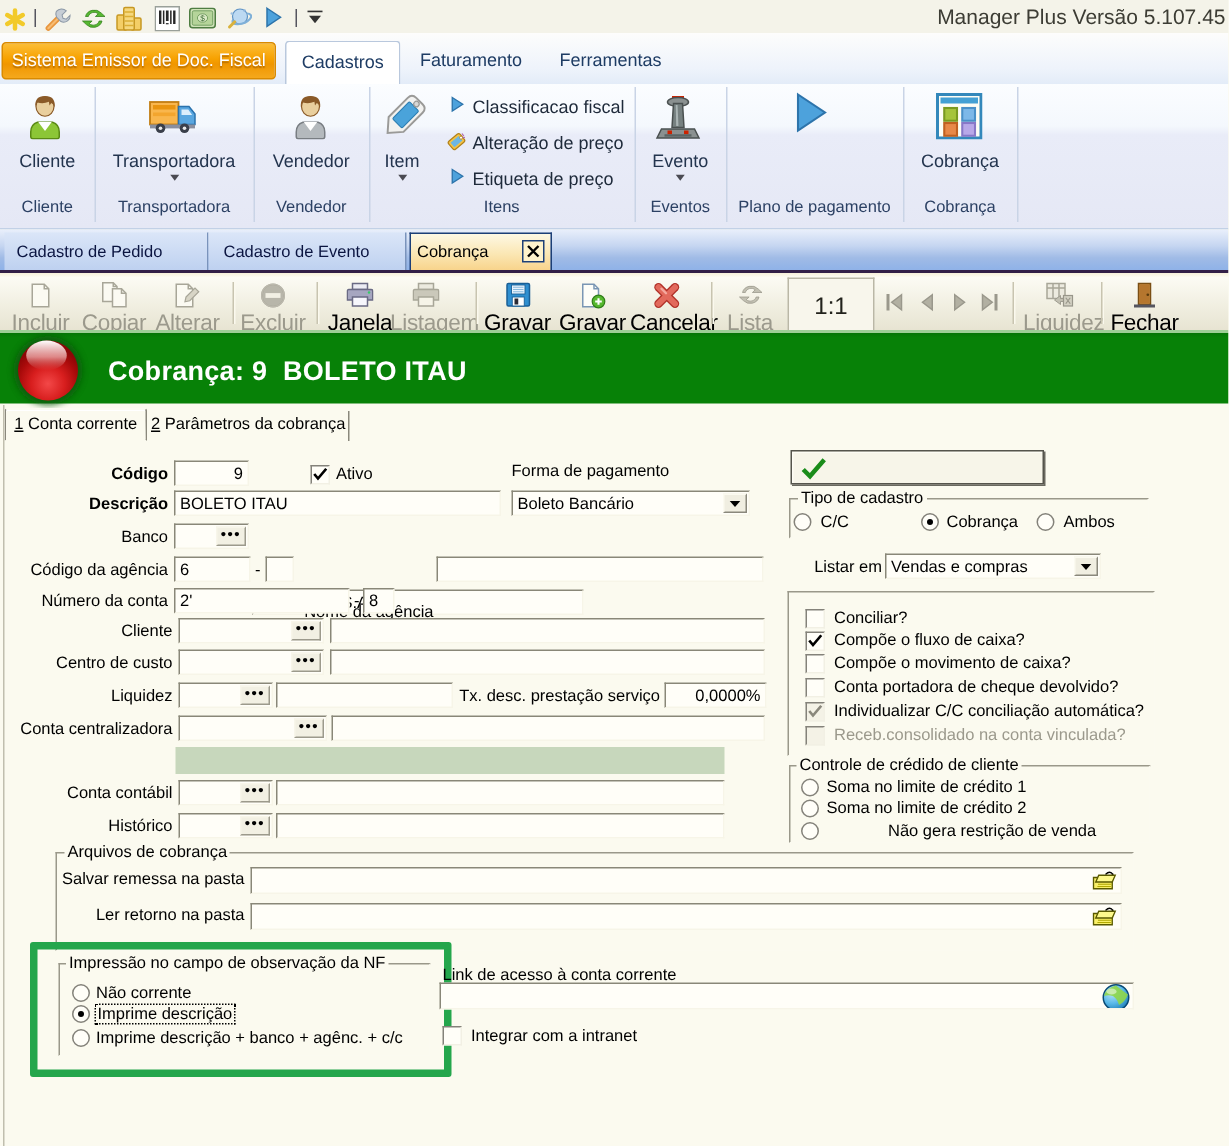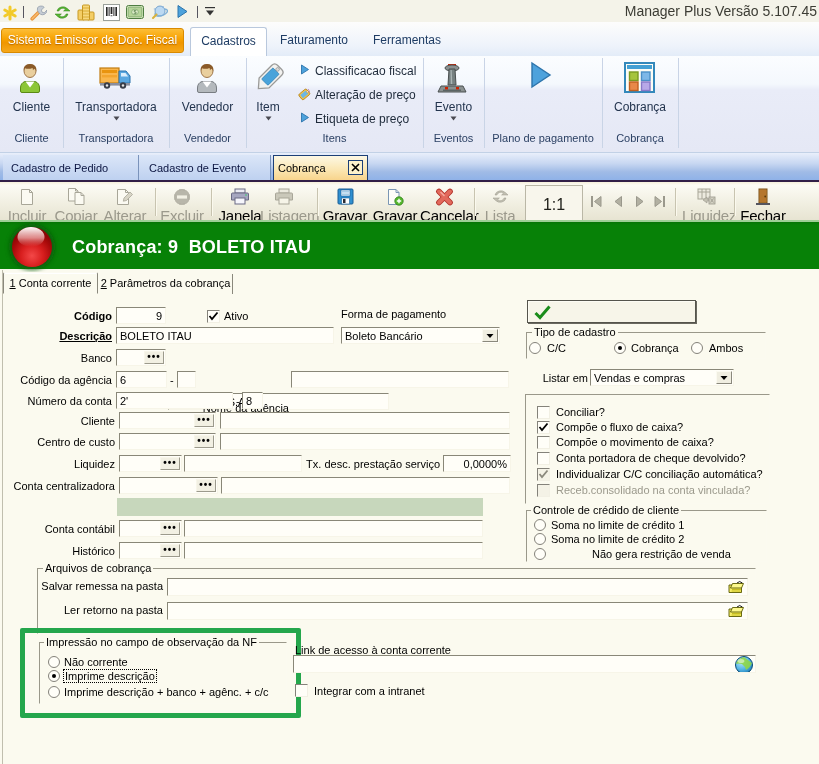--- a/index.html
+++ b/index.html
@@ -402,21 +402,21 @@
 </div>
 <div class="abs" style="left:72px;top:237px;font-size:18px;font-weight:bold;color:#fff;letter-spacing:0.2px;">Cobrança: 9&nbsp; BOLETO ITAU</div>
 
 <div class="abs" style="left:3px;top:272px;width:95px;height:22px;background:#fbfaef;border:1px solid;border-color:#fcfbf2 #8a887c transparent #8a887c;border-radius:2px 2px 0 0;box-shadow:inset 0 1px 0 #fff;font-size:11px;text-align:center;line-height:20px;"><span style="text-decoration:underline;">1</span> Conta corrente</div>
 <div class="abs" style="left:99px;top:274px;width:134px;height:20px;border-right:1px solid #8a887c;font-size:11px;text-align:center;line-height:19px;"><span style="text-decoration:underline;">2</span> Parâmetros da cobrança</div>
 
 <div class="abs" style="left:2px;top:270px;width:1px;height:494px;background:#c0beae;"></div>
 <div id="form">
 
 <div class="rlbl" style="left:0;right:707px;top:310px;font-weight:bold;">Código</div>
-<div class="rlbl" style="left:0;right:707px;top:330px;font-weight:bold;text-decoration:underline;">Descrição</div>
+<div class="rlbl" style="left:0;right:707px;top:330px;font-weight:bold;">Descrição</div>
 <div class="rlbl" style="left:0;right:707px;top:352px;">Banco</div>
 <div class="rlbl" style="left:0;right:707px;top:374px;">Código da agência</div>
 <div class="rlbl" style="left:0;right:707px;top:395px;">Número da conta</div>
 <div class="rlbl" style="left:0;right:704px;top:415px;">Cliente</div>
 <div class="rlbl" style="left:0;right:704px;top:436px;">Centro de custo</div>
 <div class="rlbl" style="left:0;right:704px;top:458px;">Liquidez</div>
 <div class="rlbl" style="left:0;right:704px;top:480px;">Conta centralizadora</div>
 <div class="rlbl" style="left:0;right:704px;top:523px;">Conta contábil</div>
 <div class="rlbl" style="left:0;right:704px;top:545px;">Histórico</div>
 

